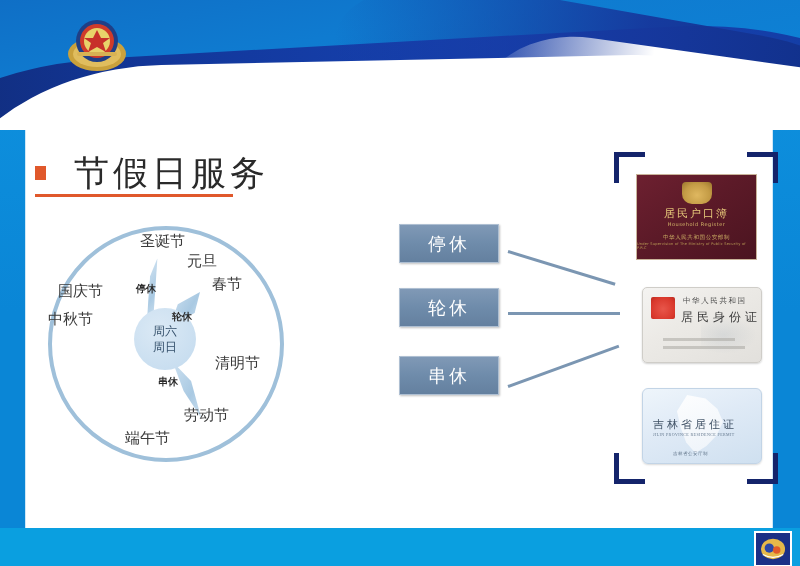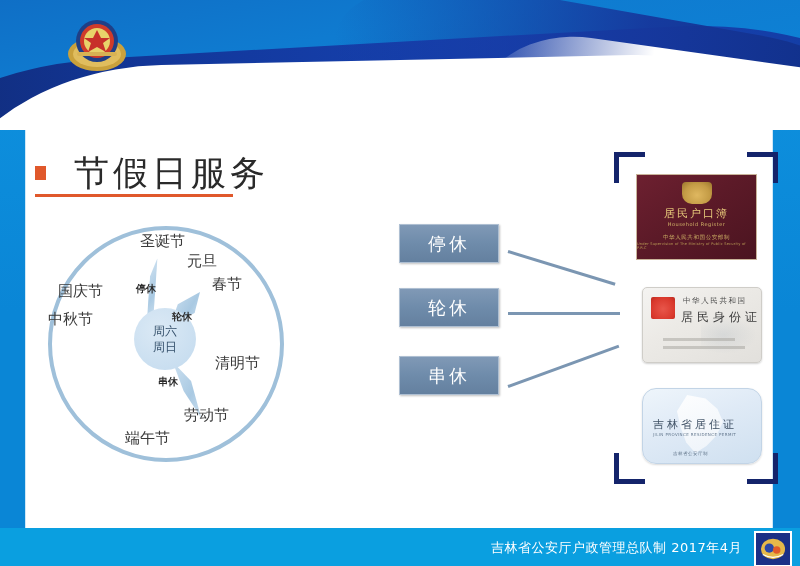--- a/index.html
+++ b/index.html
@@ -161,23 +161,23 @@
   .idcard .line{position:absolute;left:20px;height:3px;background:#a9a7a2;opacity:.55;}
   .idcard .l1{top:50px;width:72px;}
   .idcard .l2{top:58px;width:82px;}
   .idcard .map{
     position:absolute;right:4px;bottom:8px;width:56px;height:38px;opacity:.22;
     background:radial-gradient(ellipse at 40% 50%,#9aa8b4 0%,rgba(154,168,180,0) 70%);
   }
 
   
   .perm{
-    left:28px;top:236px;width:118px;height:74px;border-radius:14px;
+    left:28px;top:236px;width:118px;height:74px;border-radius:6px;
     background:linear-gradient(160deg,#eef5fb 0%,#dfeaf6 45%,#cfe0f0 100%);
-    border:1px solid #c2d4e6;box-shadow:0 1px 2px rgba(0,0,0,.15);
+    border:1px solid #c2d4e6;box-shadow:0 1px 2px rgba(0,0,0,.15);font-family:Liberation Serif, serif;
   }
   .perm .pmap{
     position:absolute;left:34px;top:6px;width:46px;height:58px;
     background:linear-gradient(160deg,#ffffff 0%,#f0f5fa 100%);
     clip-path:polygon(22% 0%,62% 6%,88% 24%,100% 46%,86% 70%,64% 88%,40% 100%,20% 82%,8% 56%,0% 28%);
     opacity:.9;
   }
   .perm .pt1{position:absolute;left:10px;top:28px;font-size:11px;color:#3d4f63;letter-spacing:3px;z-index:2;}
   .perm .pt2{position:absolute;left:10px;top:43px;font-size:4px;color:#64788e;letter-spacing:.4px;z-index:2;}
   .perm .pt3{position:absolute;left:30px;bottom:7px;font-size:4.5px;color:#5d7186;letter-spacing:.5px;z-index:2;}
@@ -290,21 +290,20 @@
 
     <div class="doc perm">
       <div class="pmap"></div>
       <div class="pt1">吉林省居住证</div>
       <div class="pt2">JILIN PROVINCE   RESIDENCE   PERMIT</div>
       <div class="pt3">吉林省公安厅制</div>
     </div>
   </div>
 
   <div class="footer">
-    <div class="foot-txt">吉林省公安厅户政管理总队制    2017年4月</div>
     <div class="foot-badge">
       <svg viewBox="0 0 30 28" width="28" height="26">
         <ellipse cx="15" cy="14" rx="13" ry="11" fill="#e6b84a"></ellipse>
         <circle cx="11" cy="13" r="5" fill="#2b47a8"></circle>
         <circle cx="19" cy="15" r="4" fill="#e05a2a"></circle>
         <path d="M4 20 Q15 26 26 20" stroke="#ffffff" stroke-width="1.2" fill="none"></path>
       </svg>
     </div>
   </div>
 

